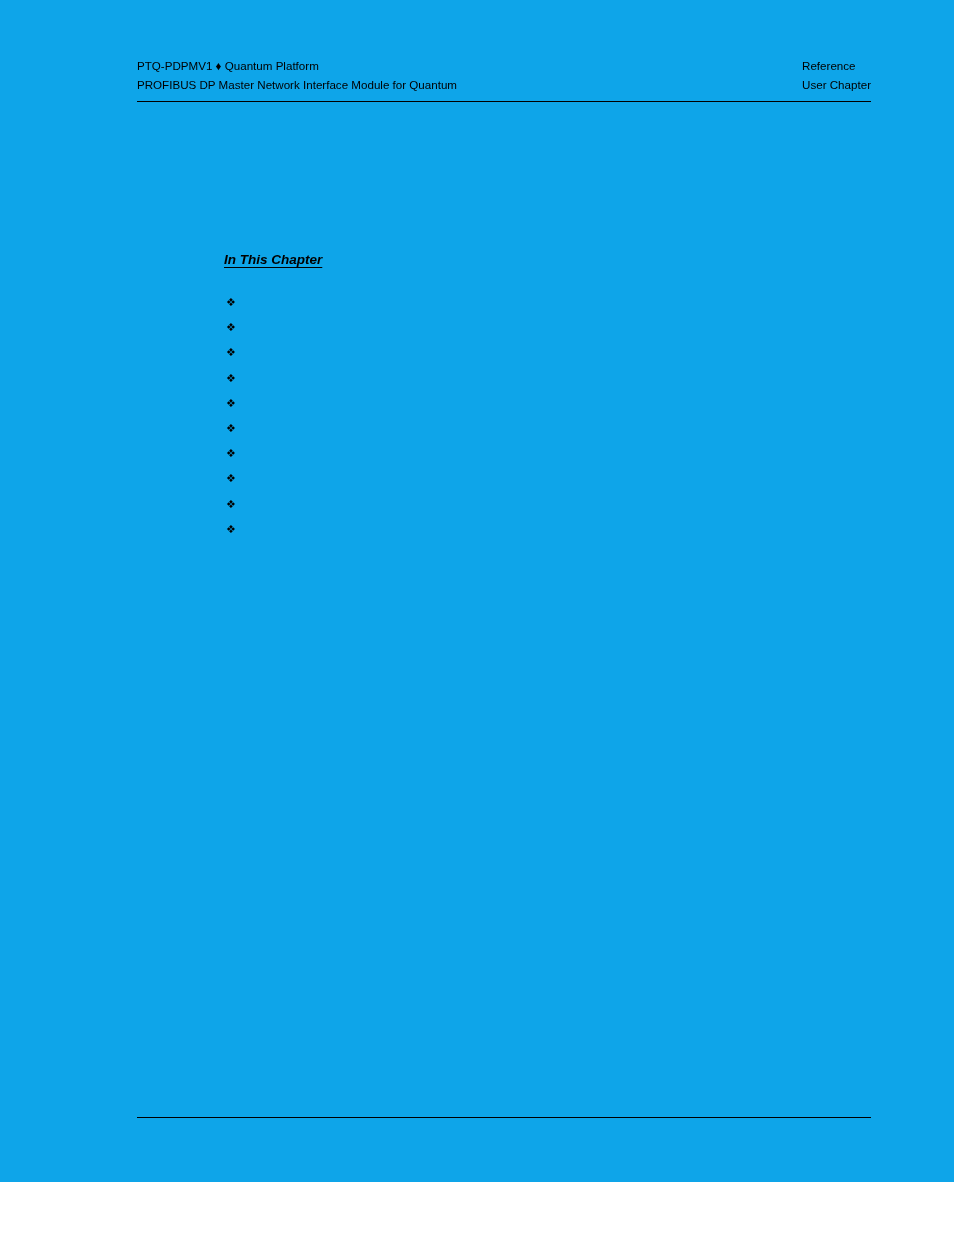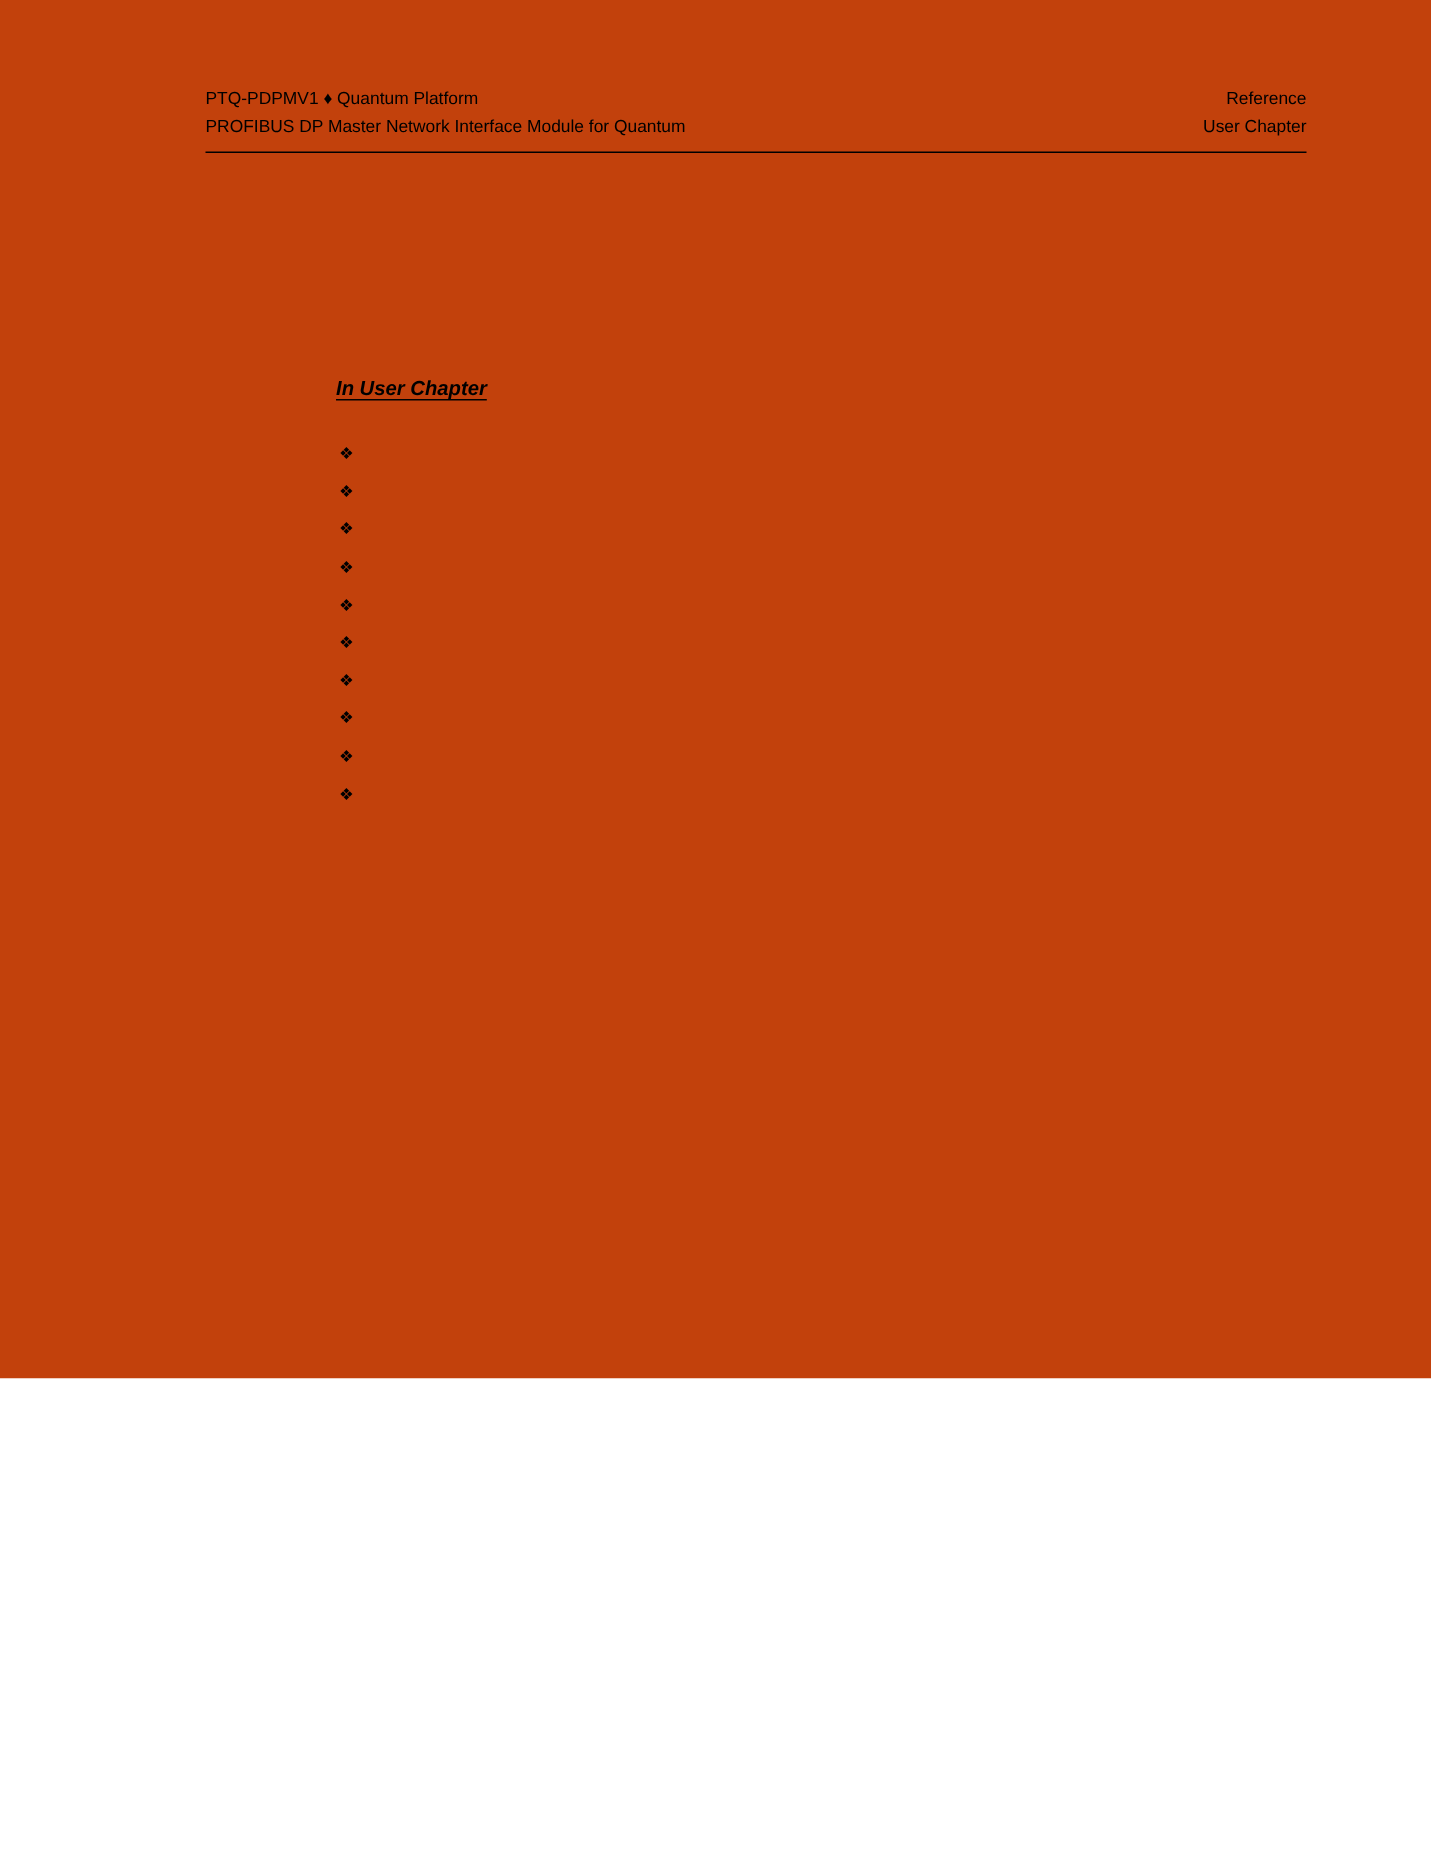--- a/index.html
+++ b/index.html
@@ -5,22 +5,22 @@
 <style>
   html, body {
     margin: 0;
     padding: 0;
     background: #ffffff;
   }
 
   .page {
     position: relative;
     width: 954px;
-    height: 919px;
-    background: #c2410c;
+    height: 1182px;
+    background: #0ea5e9;
     font-family: "Liberation Sans", sans-serif;
     color: #000000;
     overflow: hidden;
     box-sizing: border-box;
   }
 
   
   .page-header {
     position: absolute;
     left: 137px;
@@ -32,21 +32,21 @@
   }
 
   .header-left,
   .header-right {
     font-size: 11.6px;
     line-height: 19px;
     white-space: nowrap;
   }
 
   .header-right {
-    text-align: right;
+    text-align: left;
   }
 
   .header-line {
     display: block;
   }
 
   .header-rule {
     position: absolute;
     left: 137px;
     top: 101px;
@@ -152,21 +152,21 @@
     </div>
     <div class="header-right">
       <span class="header-line">Reference</span>
       <span class="header-line">User Chapter</span>
     </div>
   </div>
 
   <div class="header-rule"></div>
 
   <div class="chapter-intro">
-    <span class="in-this-chapter">In User Chapter</span>
+    <span class="in-this-chapter">In This Chapter</span>
 
     <ul class="toc-list">
       <li class="toc-item">
         <span class="toc-bullet">❖</span>
         <span class="toc-label"></span>
         <span class="toc-page"></span>
       </li>
       <li class="toc-item">
         <span class="toc-bullet">❖</span>
         <span class="toc-label"></span>

